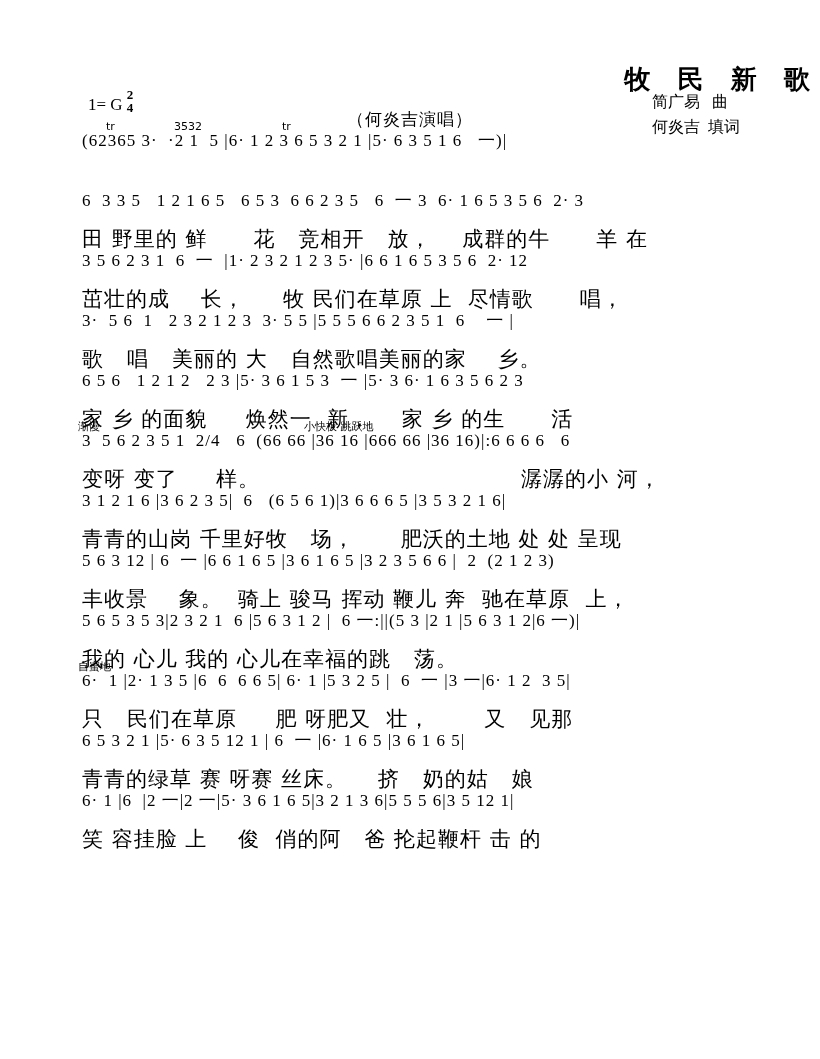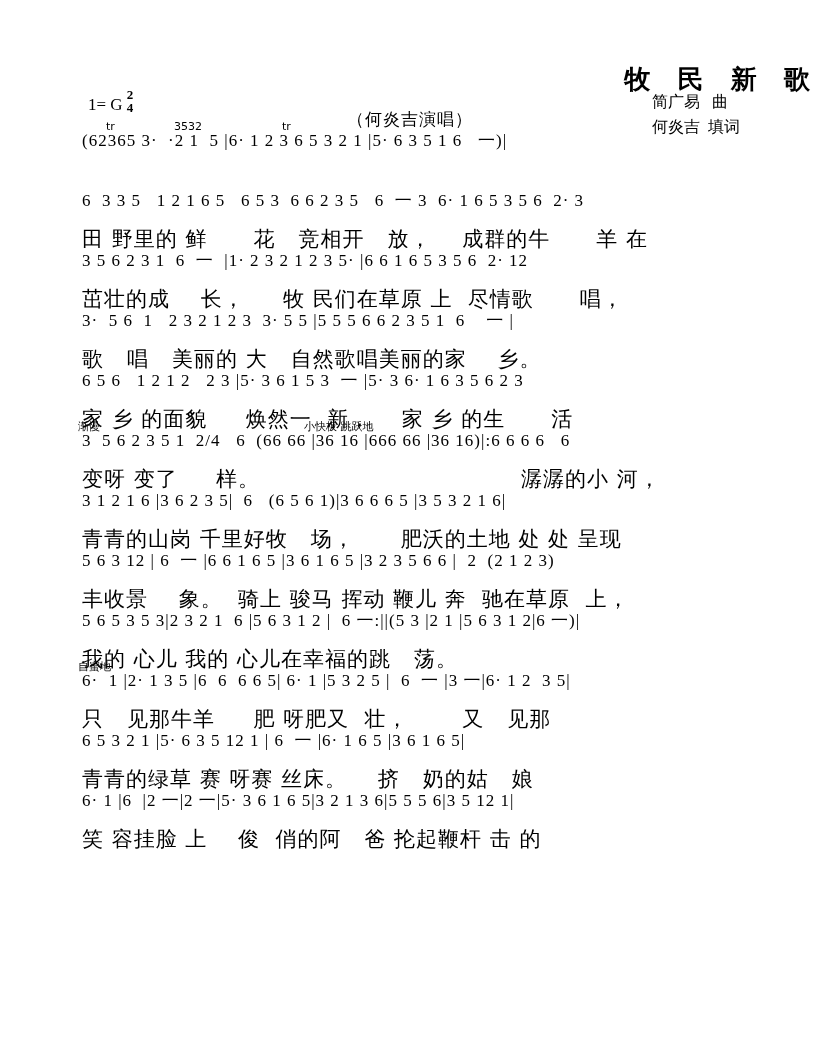--- a/index.html
+++ b/index.html
@@ -160,21 +160,21 @@
     </div>
 
     <div class="system">
       <div class="notes">5 6 5 3 5 3|2 3 2 1  6 |5 6 3 1 2 |  6 一:||(5 3 |2 1 |5 6 3 1 2|6 一)|</div>
       <div class="lyrics">我的 心儿 我的 心儿在幸福的跳   荡。</div>
     </div>
 
     <div class="system">
       <div class="small-mark" style="left:-4px;top:-13px;">自蜜地</div>
       <div class="notes">6·  1 |2· 1 3 5 |6  6  6 6 5| 6· 1 |5 3 2 5 |  6  一 |3 一|6· 1 2  3 5|</div>
-      <div class="lyrics">只   见那牛羊     肥 呀肥又  壮，       又   见那</div>
+      <div class="lyrics">只   民们在草原     肥 呀肥又  壮，       又   见那</div>
     </div>
 
     <div class="system">
       <div class="notes">6 5 3 2 1 |5· 6 3 5 12 1 | 6  一 |6· 1 6 5 |3 6 1 6 5|</div>
       <div class="lyrics">青青的绿草 赛 呀赛 丝床。    挤   奶的姑   娘</div>
     </div>
 
     <div class="system">
       <div class="notes">6· 1 |6  |2 一|2 一|5· 3 6 1 6 5|3 2 1 3 6|5 5 5 6|3 5 12 1|</div>
       <div class="lyrics">笑 容挂脸 上    俊  俏的阿   爸 抡起鞭杆 击 的</div>

